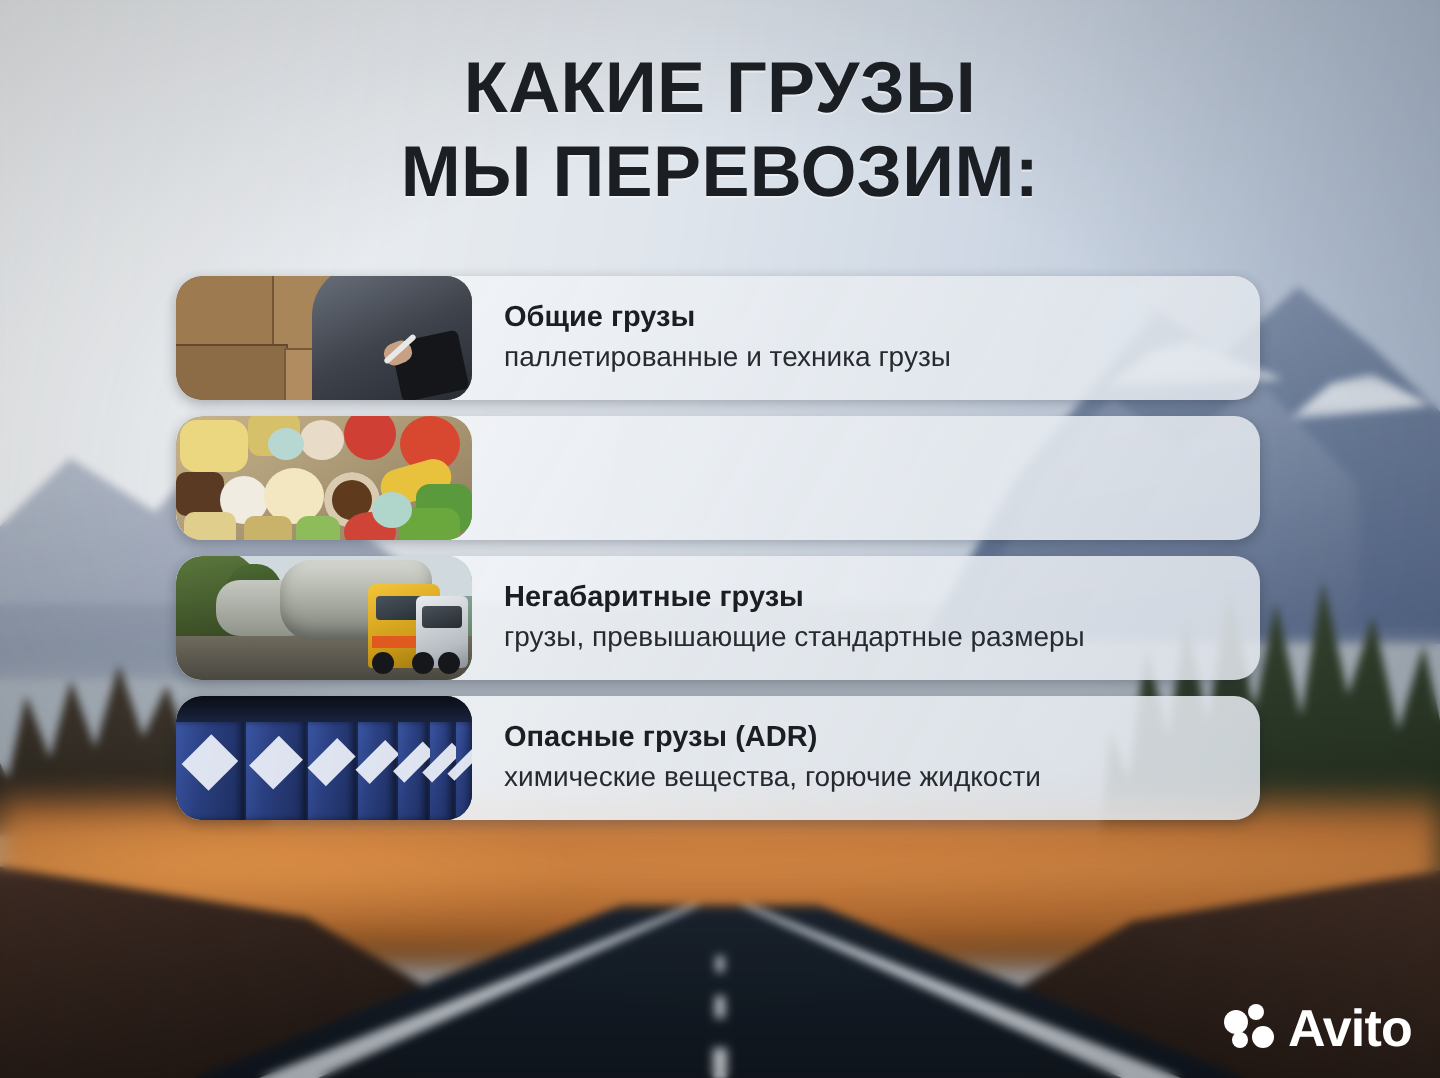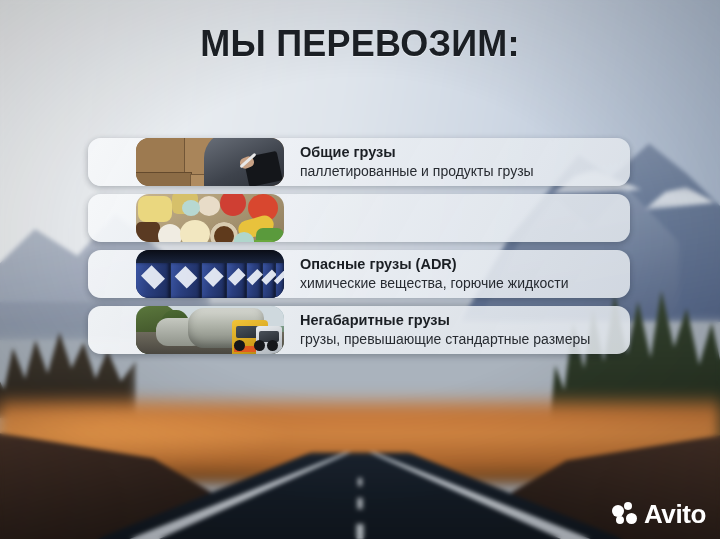--- a/index.html
+++ b/index.html
@@ -161,27 +161,26 @@
 
   
   .cards {
     position: absolute; left: 88px; top: 138px;
     width: 542px;
     z-index: 6;
   }
   .card {
     display: flex;
     align-items: stretch;
-    height: 48px;
+    height: 62px;
     margin-bottom: 8px;
     border-radius: 13px;
     background: linear-gradient(120deg, rgba(246,248,250,.93) 0%, rgba(232,236,241,.90) 55%, rgba(224,229,235,.88) 100%);
     box-shadow: 0 2px 7px rgba(20,28,40,.30);
     overflow: hidden;
-    padding-left: 48px;
   }
   .card:last-child { margin-bottom: 0; }
 
   .card-thumb {
     position: relative;
     flex: 0 0 148px;
     width: 148px;
     border-radius: 13px;
     overflow: hidden;
     background: #2a2a2a;
@@ -418,39 +417,40 @@
     <div class="road-edge road-edge-l"></div>
     <div class="road-edge road-edge-r"></div>
     <div class="road-dash dash-1"></div>
     <div class="road-dash dash-2"></div>
     <div class="road-dash dash-3"></div>
     <div class="bg-blur-veil"></div>
     <div class="vignette"></div>
   </div>
 
   <div class="title-block">
+    <span class="title-line">КАКИЕ ГРУЗЫ</span>
     <span class="title-line">МЫ ПЕРЕВОЗИМ:</span>
   </div>
 
   <div class="cards">
 
     <div class="card">
       <div class="card-thumb t-boxes">
         <span class="bx bx1"></span>
           <span class="bx bx2"></span>
         <span class="bx bx3"></span>
           <span class="bx bx4"></span>
         <span class="person"></span>
           <span class="clip"></span>
         <span class="hand"></span>
           <span class="pen"></span>
       </div>
       <div class="card-body">
         <div class="card-title">Общие грузы</div>
-        <div class="card-sub">паллетированные и продукты грузы</div>
+        <div class="card-sub">паллетированные и техника грузы</div>
       </div>
     </div>
 
 
     <div class="card">
       <div class="card-thumb t-food">
         <i class="f1"></i>
           <i class="f2"></i>
           <i class="f3"></i>
           <i class="f4"></i>
@@ -465,57 +465,57 @@
         <i class="f13"></i>
           <i class="f14"></i>
           <i class="f15"></i>
           <i class="f16"></i>
         <i class="f17"></i>
           <i class="f18"></i>
       </div>
     </div>
 
     <div class="card">
-      <div class="card-thumb t-barrels">
-        <span class="topdark"></span>
-        <span class="bar b1"></span>
-          <span class="bar b2"></span>
-          <span class="bar b3"></span>
-        <span class="bar b4"></span>
-          <span class="bar b5"></span>
-          <span class="bar b6"></span>
-        <span class="bar b7"></span>
-      </div>
-      <div class="card-body">
-        <div class="card-title">Опасные грузы (ADR)</div>
-        <div class="card-sub">химические вещества, горючие жидкости</div>
-      </div>
-    </div>
-
-    <div class="card">
       <div class="card-thumb t-oversize">
         <span class="sky"></span>
         <span class="tree"></span>
           <span class="tree2"></span>
         <span class="road2"></span>
         <span class="cargo2"></span>
           <span class="cargo"></span>
         <span class="cabY"></span>
           <span class="stripe"></span>
         <span class="cabW"></span>
         <span class="wheel w1"></span>
           <span class="wheel w2"></span>
           <span class="wheel w3"></span>
       </div>
       <div class="card-body">
         <div class="card-title">Негабаритные грузы</div>
         <div class="card-sub">грузы, превышающие стандартные размеры</div>
       </div>
     </div>
 
+    <div class="card">
+      <div class="card-thumb t-barrels">
+        <span class="topdark"></span>
+        <span class="bar b1"></span>
+          <span class="bar b2"></span>
+          <span class="bar b3"></span>
+        <span class="bar b4"></span>
+          <span class="bar b5"></span>
+          <span class="bar b6"></span>
+        <span class="bar b7"></span>
+      </div>
+      <div class="card-body">
+        <div class="card-title">Опасные грузы (ADR)</div>
+        <div class="card-sub">химические вещества, горючие жидкости</div>
+      </div>
+    </div>
+
   </div>
 
   <div class="avito">
     <span class="avito-mark">
       <span class="d1"></span>
         <span class="d2"></span>
         <span class="d3"></span>
         <span class="d4"></span>
     </span>
     <span class="avito-word">Avito</span>

